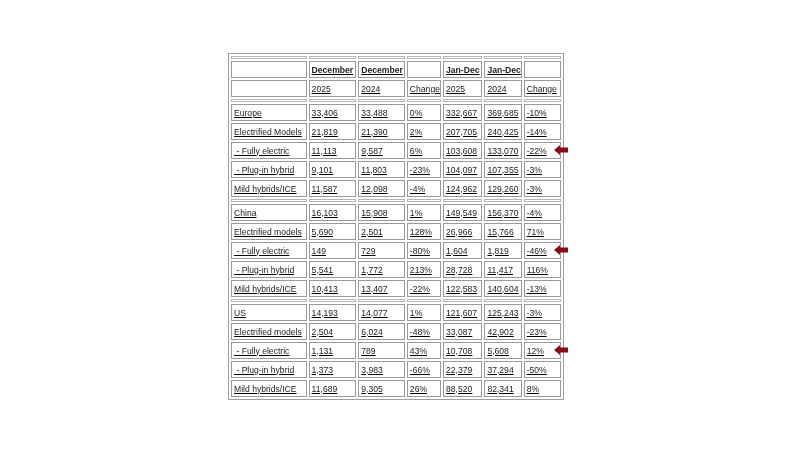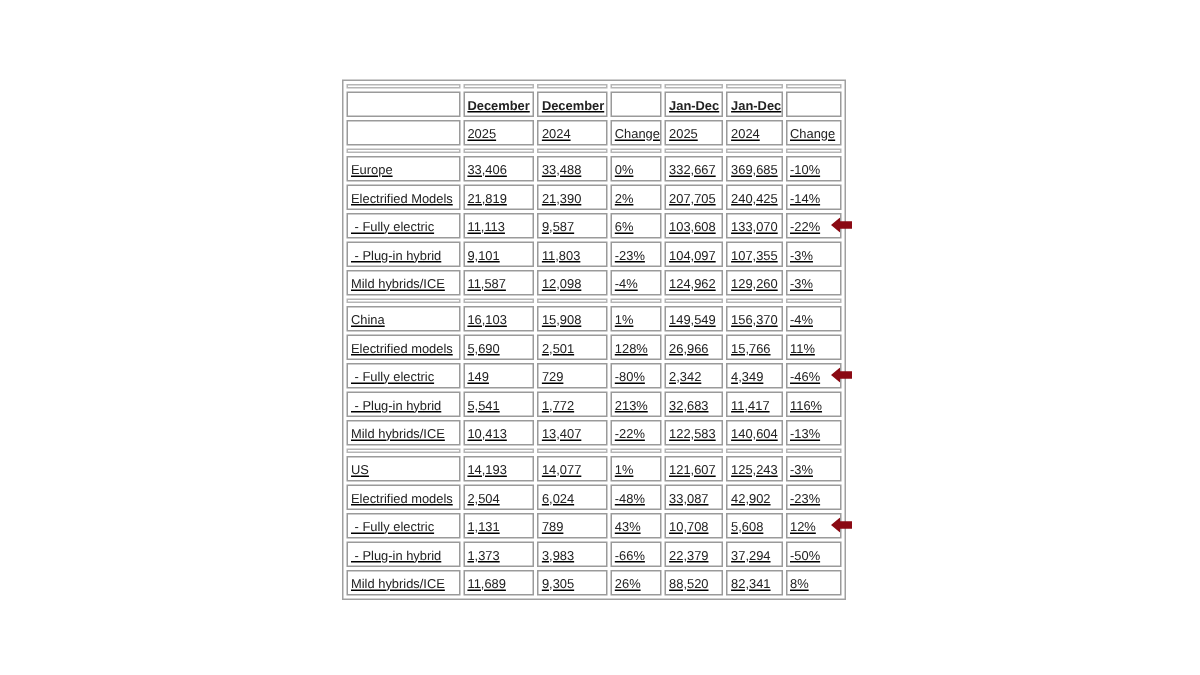--- a/index.html
+++ b/index.html
@@ -133,39 +133,39 @@
           <td><span>156,370</span></td>
           <td class="last"><span>-4%</span></td>
         </tr>
         <tr>
           <td><span style="white-space: pre;">Electrified models</span></td>
           <td><span>5,690</span></td>
           <td><span>2,501</span></td>
           <td><span>128%</span></td>
           <td><span>26,966</span></td>
           <td><span>15,766</span></td>
-          <td class="last"><span>11%</span></td>
+          <td class="last"><span>71%</span></td>
         </tr>
         <tr>
           <td><span style="white-space: pre;"> - Fully electric</span></td>
           <td><span>149</span></td>
           <td><span>729</span></td>
           <td><span>-80%</span></td>
-          <td><span>2,342</span></td>
-          <td><span>4,349</span></td>
+          <td><span>1,604</span></td>
+          <td><span>1,819</span></td>
           <td class="last"><span>-46%</span><svg class="arrow" viewBox="0 0 14 10">
               <path d="M0 5 L6 0 L6 2.5 L14 2.5 L14 7.5 L6 7.5 L6 10 Z" fill="#8b0a14"></path>
             </svg></td>
         </tr>
         <tr>
           <td><span style="white-space: pre;"> - Plug-in hybrid</span></td>
           <td><span>5,541</span></td>
           <td><span>1,772</span></td>
           <td><span>213%</span></td>
-          <td><span>32,683</span></td>
+          <td><span>28,728</span></td>
           <td><span>11,417</span></td>
           <td class="last"><span>116%</span></td>
         </tr>
         <tr>
           <td><span style="white-space: pre;">Mild hybrids/ICE</span></td>
           <td><span>10,413</span></td>
           <td><span>13,407</span></td>
           <td><span>-22%</span></td>
           <td><span>122,583</span></td>
           <td><span>140,604</span></td>

